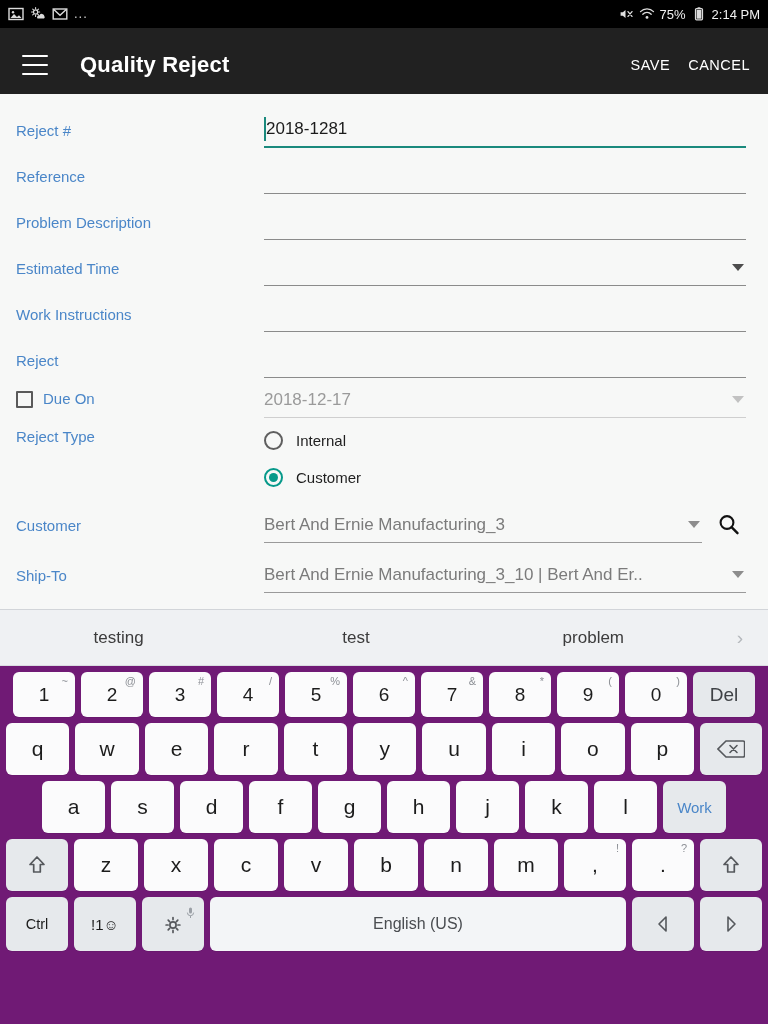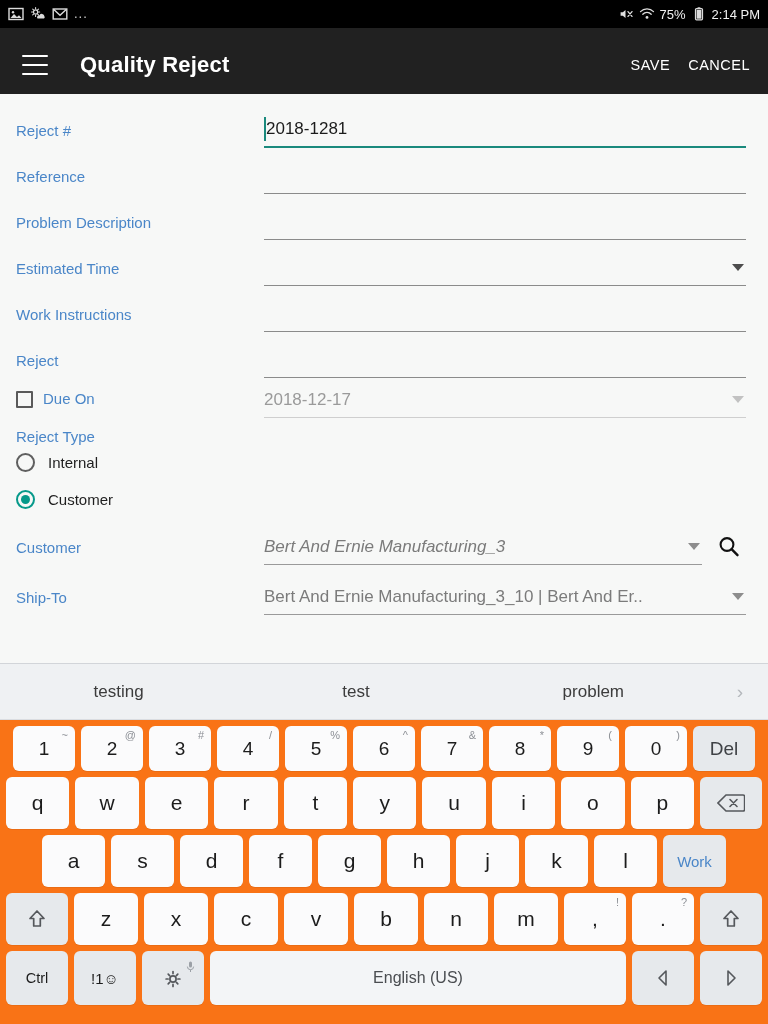--- a/index.html
+++ b/index.html
@@ -117,22 +117,22 @@
     display: flex; align-items: center; justify-content: center;
     flex-shrink: 0; background: transparent;
   }
   .radio-outer.sel { border-color: #06998a; }
   .radio-dot { width: 9px; height: 9px; border-radius: 50%; background: #06998a; }
   .radio-lbl { font-size: 15px; color: #1f1f1f; }
 
   
   .keyboard {
     position: absolute; left: 0; bottom: 0;
-    width: 768px; height: 361px;
-    background: #f97316;
+    width: 768px; height: 415px;
+    background: #701a75;
     border-top: 1px solid #d2d5d9;
   }
   .suggest-bar {
     height: 56px; background: #eff1f3;
     display: flex; align-items: center;
     border-bottom: 1px solid #dadde1;
   }
   .suggest {
     flex: 1; text-align: center; font-size: 17px; color: #3c3c3c;
     cursor: pointer;
@@ -295,39 +295,39 @@
       </div>
     </div>
     <div class="fld">
       <div class="input-line" style="border-bottom-color:#cfcfcf;">
         <span class="placeholder-val light">2018-12-17</span>
         <span class="caretdown faint"></span>
       </div>
     </div>
   </div>
 
-  <div class="row" style="margin-top:6px;flex-direction:column;">
+  <div class="row" style="margin-top:6px;">
     <div class="lbl" style="padding-top:4px;">Reject Type</div>
     <div class="fld">
       <div class="radio-item">
         <span class="radio-outer"></span>
         <span class="radio-lbl">Internal</span>
       </div>
       <div class="radio-item" style="margin-top:5px;">
         <span class="radio-outer sel">
           <span class="radio-dot"></span>
         </span>
         <span class="radio-lbl">Customer</span>
       </div>
     </div>
   </div>
 
   <div class="row" style="margin-top:14px;">
     <div class="lbl">Customer</div>
-    <div class="fld" style="display:flex;align-items:center;font-style:italic;">
+    <div class="fld" style="display:flex;align-items:center;">
       <div class="input-line" style="flex:1;border-bottom-color:#9a9a9a;">
         <span class="placeholder-val">Bert And Ernie Manufacturing_3</span>
         <span class="caretdown mid"></span>
       </div>
       <div class="search-btn">
         <svg width="26" height="26" viewBox="0 0 26 26">
           <circle cx="11" cy="10.5" r="6.4" fill="none" stroke="#111" stroke-width="2.1"></circle>
           <line x1="15.8" y1="15.3" x2="21.5" y2="21.2" stroke="#111" stroke-width="2.4" stroke-linecap="round"></line>
         </svg>
       </div>

